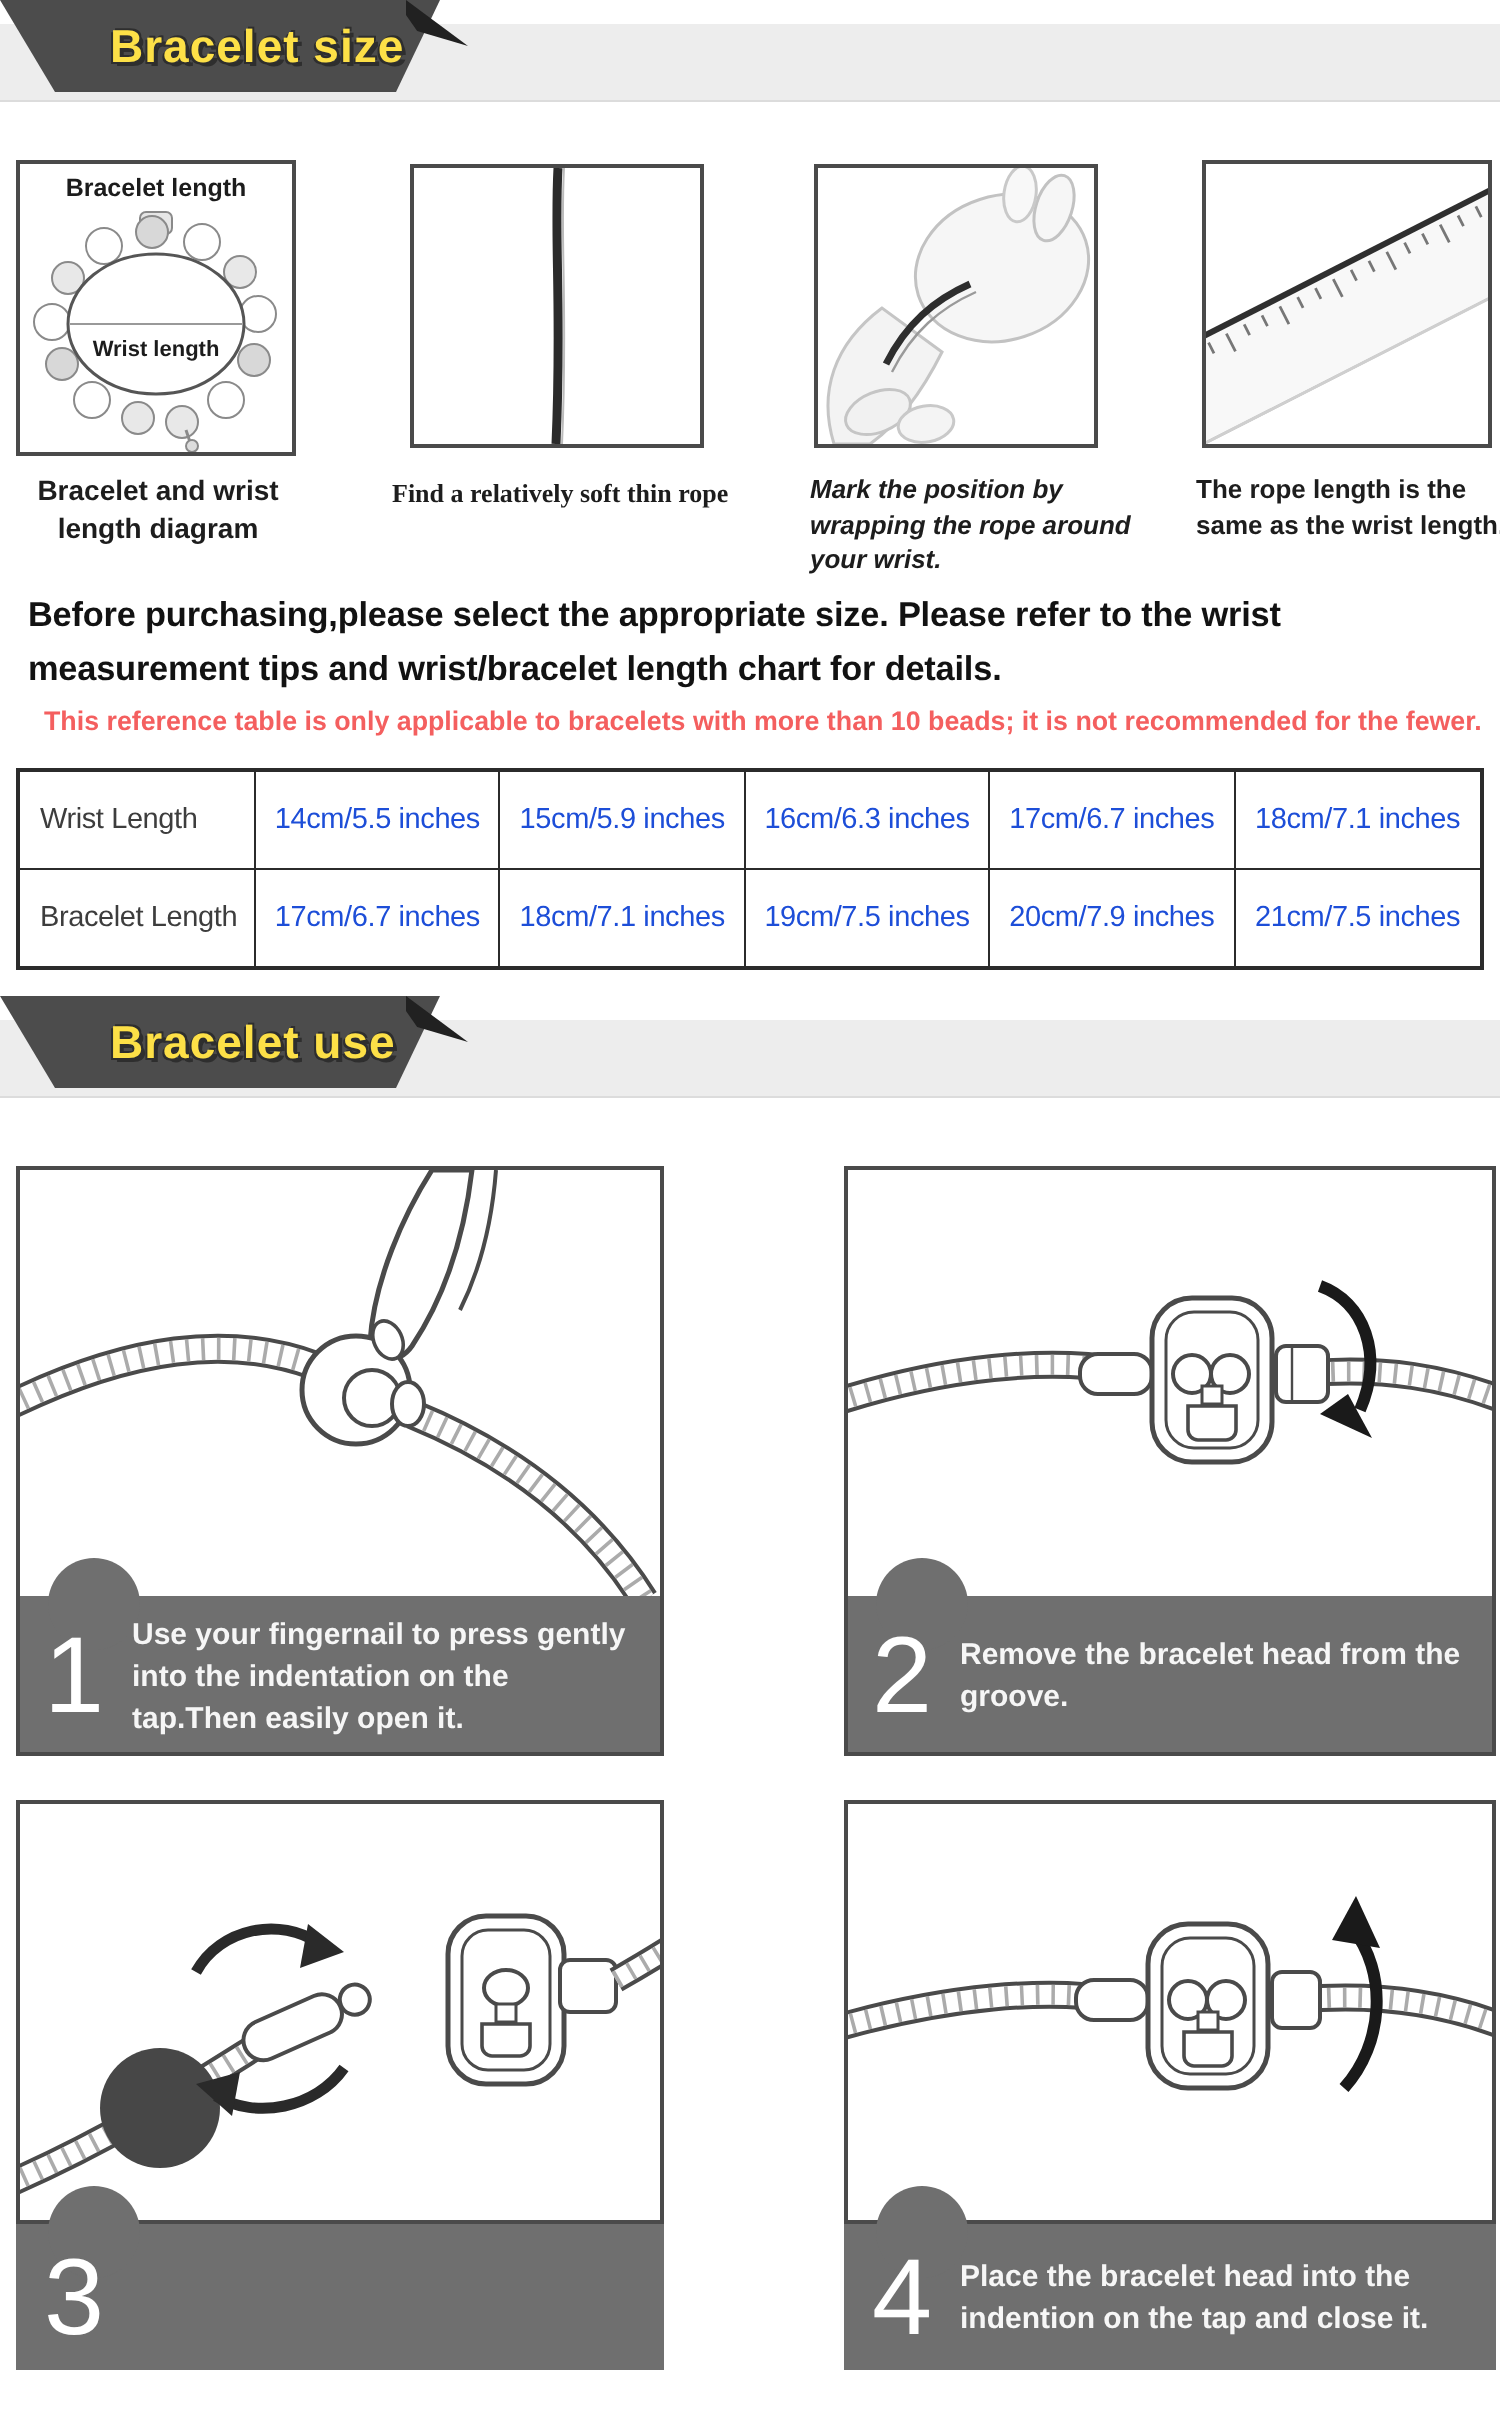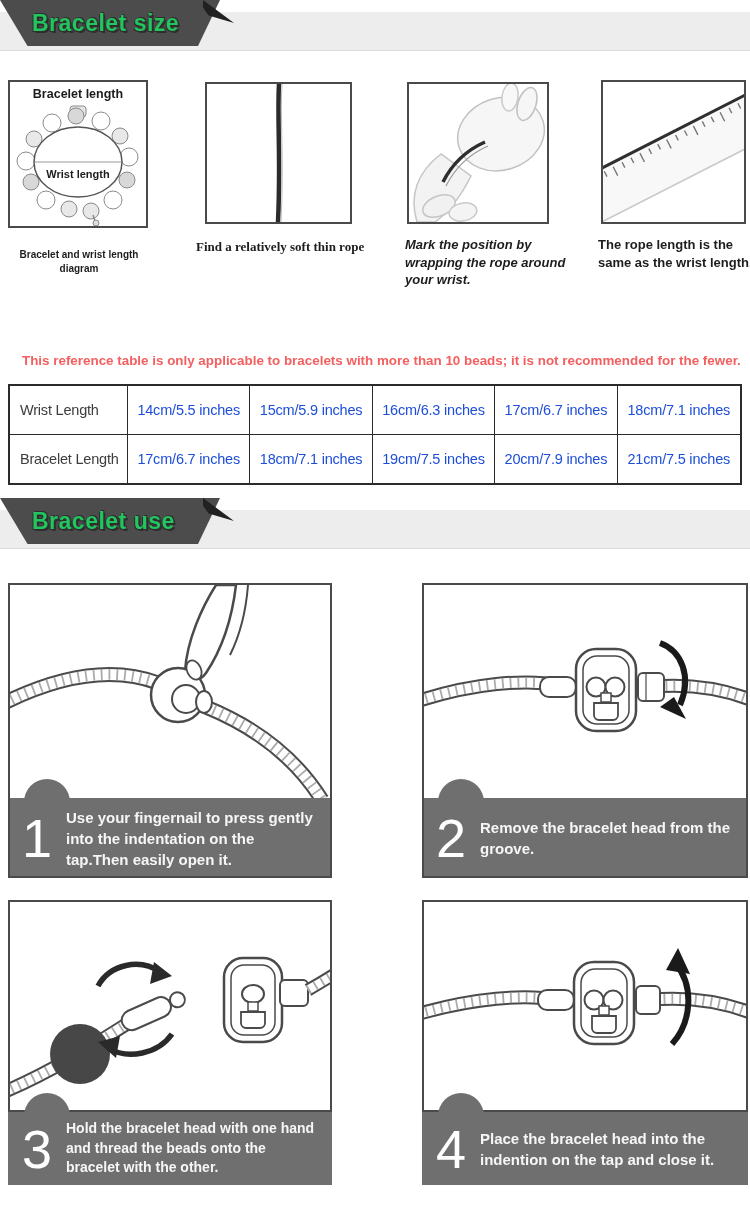--- a/index.html
+++ b/index.html
@@ -6,27 +6,27 @@
   .page{position:relative;width:750px;height:1213px;background:#fff;overflow:hidden;
         font-family:"Liberation Sans","DejaVu Sans",sans-serif;}
 
   
   .ribbon-row{position:absolute;left:0;width:750px;height:54px;}
   .ribbon-band{position:absolute;left:0;right:0;top:12px;height:38px;background:#ededed;border-bottom:1px solid #dcdcdc;}
   .ribbon{position:absolute;left:0;top:0;width:220px;height:46px;background:var(--ribbon,#4c4c4c);
           clip-path:polygon(0 0,100% 0,90% 100%,12.5% 100%);display:flex;align-items:center;}
   .ribbon-fold{position:absolute;left:203px;top:0;width:31px;height:25px;background:#212121;
                clip-path:polygon(0 0,100% 92%,18% 62%,0 30%);}
-  .ribbon-title{margin-left:32px;font-size:23px;font-weight:bold;color:#22c55e;letter-spacing:.5px;
+  .ribbon-title{margin-left:55px;font-size:23px;font-weight:bold;color:#fde047;letter-spacing:.5px;
                 text-shadow:2px 2px 0 #2e2e2e,-1px 1px 0 #2e2e2e,1px -1px 0 #2e2e2e;}
 
   
   .mpanel{position:absolute;background:#fff;border:2px solid #4a4a4a;box-sizing:border-box;}
   .mcaption{position:absolute;font-size:13px;font-weight:bold;color:#1d1d1d;line-height:1.35;}
-  .mcaption.center{text-align:center;font-size:10px;margin-top:12px;}
+  .mcaption.center{text-align:center;font-size:14px;}
 
   
   .intro{position:absolute;left:14px;top:294px;width:726px;font-size:17.2px;font-weight:bold;
          color:#121212;line-height:1.55;letter-spacing:-0.1px;}
   .note{position:absolute;left:12px;top:353px;width:734px;font-size:13.4px;font-weight:bold;color:var(--accent,#f45f5f);margin-left:10px;}
 
   
   .size-table{position:absolute;left:8px;top:384px;width:734px;box-sizing:border-box;
               display:grid;grid-template-columns:118px repeat(5,1fr);border:2px solid #2b2b2b;background:#fff;}
   .size-table .cell{border-right:1px solid #2b2b2b;border-bottom:1px solid #2b2b2b;height:48px;
@@ -111,20 +111,21 @@
       <g transform="rotate(-27 70 70)">
         <rect x="-32" y="52" width="220" height="48" fill="#f8f8f8" stroke="#ababab" stroke-width="1.2"></rect>
         <line x1="-32" y1="52" x2="188" y2="52" stroke="#2f2f2f" stroke-width="3"></line>
         <line x1="-32" y1="100" x2="188" y2="100" stroke="#cfcfcf" stroke-width="1.5"></line>
         <path d="M-20,56 v10 M-10,56 v6 M0,56 v6 M10,56 v10 M20,56 v6 M30,56 v6 M40,56 v10 M50,56 v6 M60,56 v6 M70,56 v10 M80,56 v6 M90,56 v6 M100,56 v10 M110,56 v6 M120,56 v6 M130,56 v10 M140,56 v6 M150,56 v6 M160,56 v10 M170,56 v6 M180,56 v6" stroke="#777" stroke-width="1.4" fill="none"></path>
       </g>
     </svg>
   </div>
   <div class="mcaption" style="left:598px;top:236px;width:160px;">The rope length is the same as the wrist length.</div>
 
+  <div class="intro">Before purchasing,please select the appropriate size. Please refer to the wrist measurement tips and wrist/bracelet length chart for details.</div>
   <div class="note">This reference table is only applicable to bracelets with more than 10 beads; it is not recommended for the fewer.</div>
 
   <div class="size-table">
     <div class="cell label">Wrist Length</div>
     <div class="cell">14cm/5.5 inches</div>
     <div class="cell">15cm/5.9 inches</div>
     <div class="cell">16cm/6.3 inches</div>
     <div class="cell">17cm/6.7 inches</div>
     <div class="cell">18cm/7.1 inches</div>
     <div class="cell label">Bracelet Length</div>
@@ -210,21 +211,20 @@
       <rect x="238" y="100" width="10" height="9" fill="#fff" stroke="#4a4a4a" stroke-width="1.5"></rect>
       <path d="M231,110 h24 v11 a5,5 0 0 1 -5,5 h-14 a5,5 0 0 1 -5,-5 Z" fill="#fff" stroke="#4a4a4a" stroke-width="1.8"></path>
       <rect x="270" y="78" width="28" height="26" rx="5" fill="#fff" stroke="#4a4a4a" stroke-width="2"></rect>
       <path d="M298,88 C 312,80 322,74 334,66" fill="none" stroke="#4a4a4a" stroke-width="13"></path>
       <path d="M298,88 C 312,80 322,74 334,66" fill="none" stroke="#fff" stroke-width="9"></path>
       <path d="M298,88 C 312,80 322,74 334,66" fill="none" stroke="#8f8f8f" stroke-width="9" stroke-dasharray="1.8 6" opacity="0.75"></path>
     </svg>
   </div>
   <div class="step-banner" style="left:8px;top:1112px;width:324px;height:73px;">
     <div class="step-num">3</div>
-    <div class="step-text" style="font-size:14px;">Hold the bracelet head with one hand and thread the beads onto the bracelet with the other.</div>
   </div>
 
   <div class="step-art" style="left:422px;top:900px;width:326px;height:212px;">
     <svg width="322" height="208" viewBox="0 0 322 208">
       <path d="M-6,112 C 50,96 100,92 134,98" fill="none" stroke="#4a4a4a" stroke-width="14"></path>
       <path d="M-6,112 C 50,96 100,92 134,98" fill="none" stroke="#fff" stroke-width="10"></path>
       <path d="M-6,112 C 50,96 100,92 134,98" fill="none" stroke="#8f8f8f" stroke-width="10" stroke-dasharray="1.8 6" opacity="0.75"></path>
       <path d="M224,98 C 266,94 300,100 330,112" fill="none" stroke="#4a4a4a" stroke-width="14"></path>
       <path d="M224,98 C 266,94 300,100 330,112" fill="none" stroke="#fff" stroke-width="10"></path>
       <path d="M224,98 C 266,94 300,100 330,112" fill="none" stroke="#8f8f8f" stroke-width="10" stroke-dasharray="1.8 6" opacity="0.75"></path>

